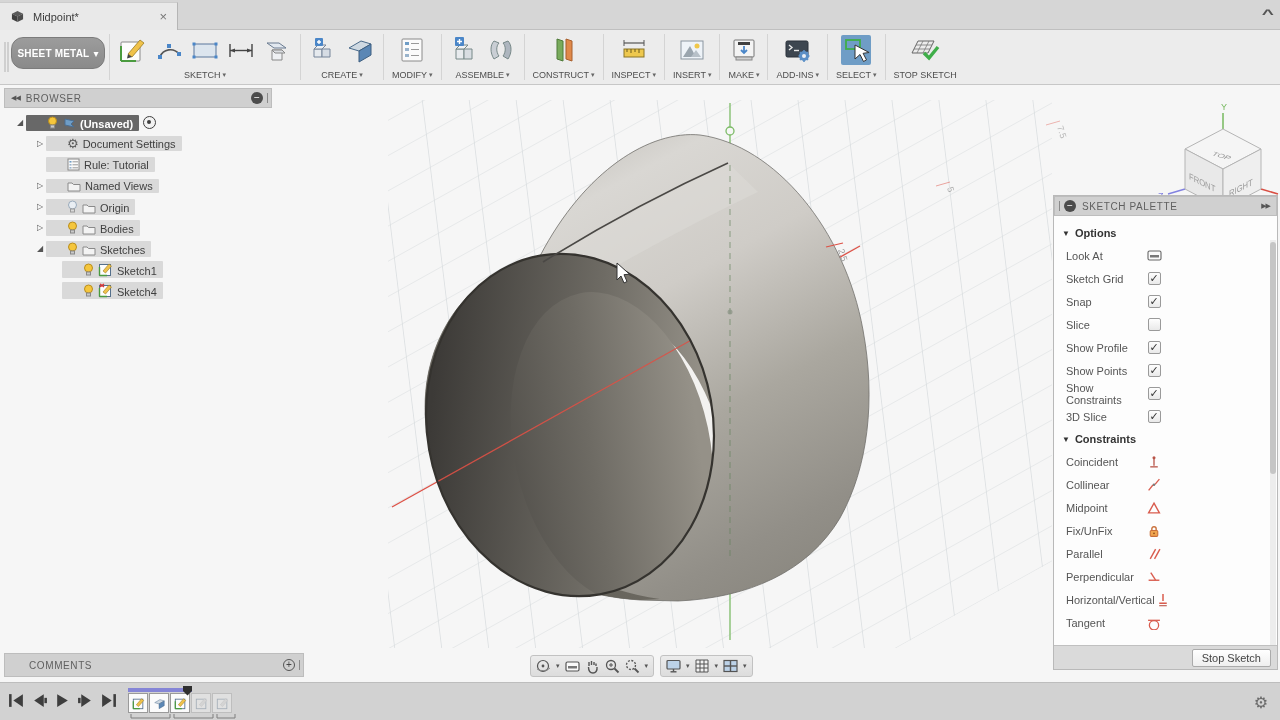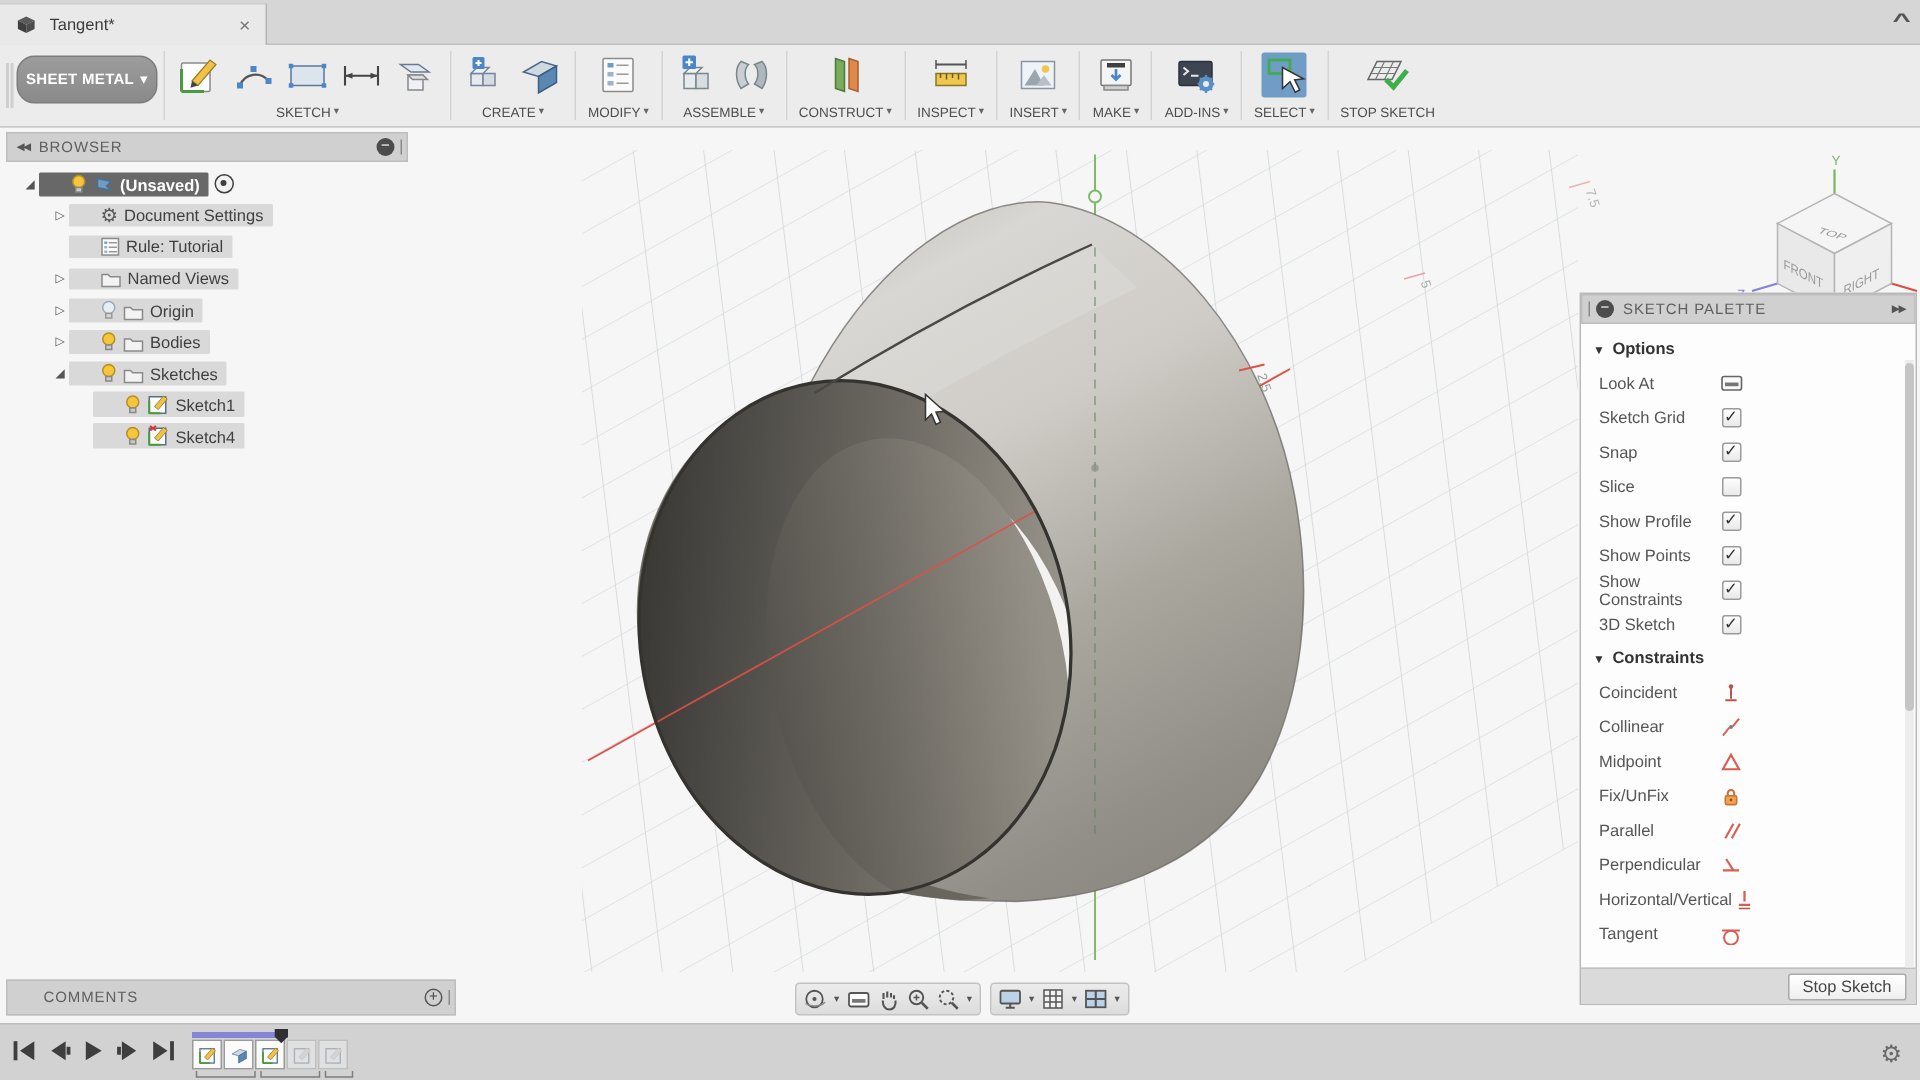--- a/index.html
+++ b/index.html
@@ -20,21 +20,21 @@
   
   .toolbar { position:absolute; left:0; top:30px; width:1280px; height:55px; background:#ececec;
     border-bottom:1px solid #c7c7c7; display:flex; align-items:stretch; z-index:30; }
   .tb-grip { width:5px; margin:12px 2px 12px 4px; border-left:2px solid #cfcfcf; border-right:2px solid #cfcfcf; }
   .ws-btn { margin:7px 4px 12px 0; width:94px; height:32px; background:linear-gradient(#9c9c9c,#8a8a8a);
     border:1px solid #7c7c7c; border-radius:12px; color:#fff; font-size:10px; font-weight:bold;
     display:flex; align-items:center; justify-content:center; gap:4px; letter-spacing:.2px; }
   .tb-sep { width:1px; background:#d4d4d4; margin:4px 0; }
   .tb-group { display:flex; flex-direction:column; align-items:center; padding:2px 8px 0 8px; }
   .tb-icons { display:flex; align-items:center; gap:6px; height:36px; }
-  .tb-label { font-size:9px; color:#4d4d4d; margin-top:2px; display:flex; gap:2px; align-items:flex-start; }
+  .tb-label { font-size:9px; color:#4d4d4d; margin-top:2px; display:flex; gap:2px; align-items:center; }
   .tb-label .dd { font-size:7px; color:#666; }
   .ticon { width:30px; height:30px; }
   .ticon.sel { background:#6f9dc6; border-radius:2px; }
 
   
   .viewport { position:absolute; left:0; top:85px; width:1280px; height:597px; background:#f6f6f6; z-index:1; }
 
   
   .browser { position:absolute; left:4px; top:88px; width:268px; z-index:10; font-size:11px; }
   .panel-head { height:20px; background:rgba(205,205,205,.95); border:1px solid #bdbdbd;
@@ -196,21 +196,21 @@
 </svg>
 </div>
 
 <div class="tabbar">
   <div class="doc-tab">
     <svg class="cube" viewBox="0 0 16 14">
       <polygon points="8,1 14,4 8,7 2,4" fill="#5a5a5a"></polygon>
       <polygon points="2,4 8,7 8,13 2,10" fill="#3f3f3f"></polygon>
       <polygon points="8,7 14,4 14,10 8,13" fill="#4c4c4c"></polygon>
     </svg>
-    <span class="title">Tangent*</span>
+    <span class="title">Midpoint*</span>
     <span class="close">×</span>
   </div>
   <span class="collapse-chevron">^</span>
 </div>
 
 <div class="toolbar">
   <div class="tb-grip"></div>
   <div class="ws-btn">
     <span>SHEET METAL</span>
     <span class="dd">▾</span>
@@ -668,21 +668,21 @@
           <span class="checkbox">✓</span>
         </span>
     </div>
     <div class="pal-row">
       <span class="lbl">Show Constraints</span>
       <span class="ctl">
           <span class="checkbox">✓</span>
         </span>
     </div>
     <div class="pal-row">
-      <span class="lbl">3D Sketch</span>
+      <span class="lbl">3D Slice</span>
       <span class="ctl">
           <span class="checkbox">✓</span>
         </span>
     </div>
 
     <div class="pal-section">
       <span class="tri">▼</span>
       <span>Constraints</span>
     </div>
 

